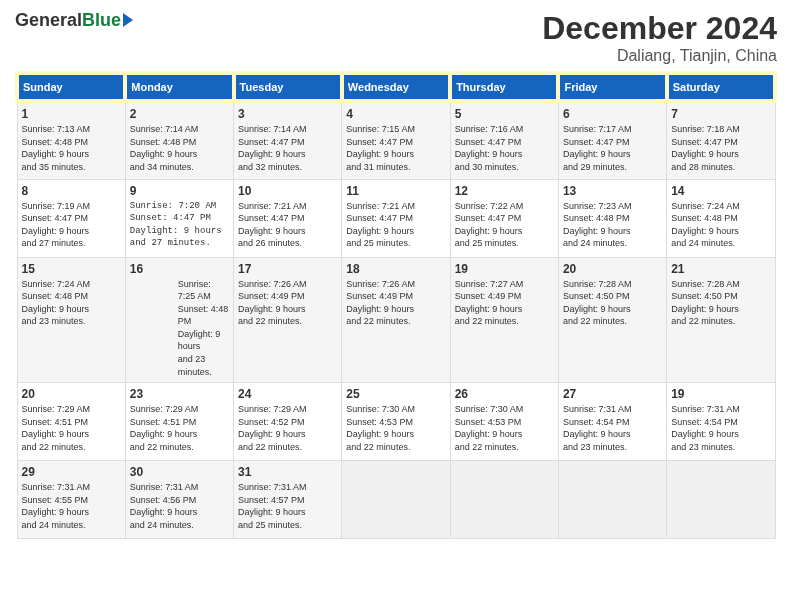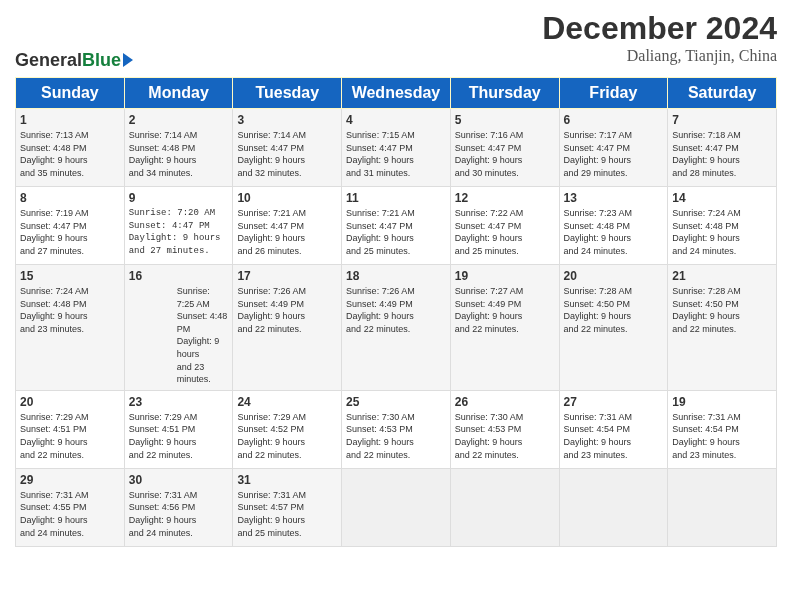--- a/index.html
+++ b/index.html
@@ -17,21 +17,20 @@
     .header-row {
       display: flex;
       justify-content: space-between;
       align-items: flex-start;
       margin-bottom: 6px;
     }
     .logo {
       display: flex;
       flex-direction: column;
       align-items: flex-start;
-      margin-top: 40px;
     }
     .logo-text {
       display: flex;
       align-items: center;
     }
     .logo-general {
       font-size: 18px;
       font-weight: bold;
       color: #333;
     }
@@ -53,37 +52,36 @@
       text-align: right;
     }
     .month-title {
       font-size: 32px;
       font-weight: bold;
       color: #333;
     }
     .location-title {
       font-size: 16px;
       color: #555;
-      font-family: Liberation Serif, serif;
     }
     table {
       width: 100%;
       border-collapse: collapse;
       table-layout: fixed;
     }
     thead tr {
       background-color: #1565c0;
       color: #fff;
     }
     thead th {
       padding: 6px 4px;
-      font-size: 16px;
-      font-weight: bold;
-      text-align: center;
-      border: 1px solid #fef9c3;
+      font-size: 11px;
+      font-weight: bold;
+      text-align: left;
+      border: 4px solid #fef9c3;
     }
     tbody tr {
       vertical-align: top;
     }
     tbody tr:nth-child(odd) {
       background-color: #f5f5f5;
     }
     tbody tr:nth-child(even) {
       background-color: #fff;
     }

